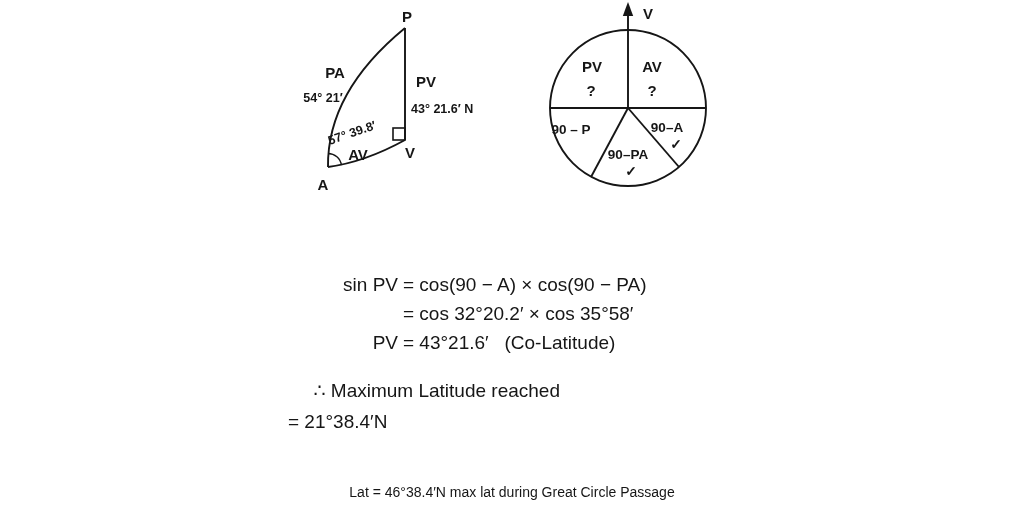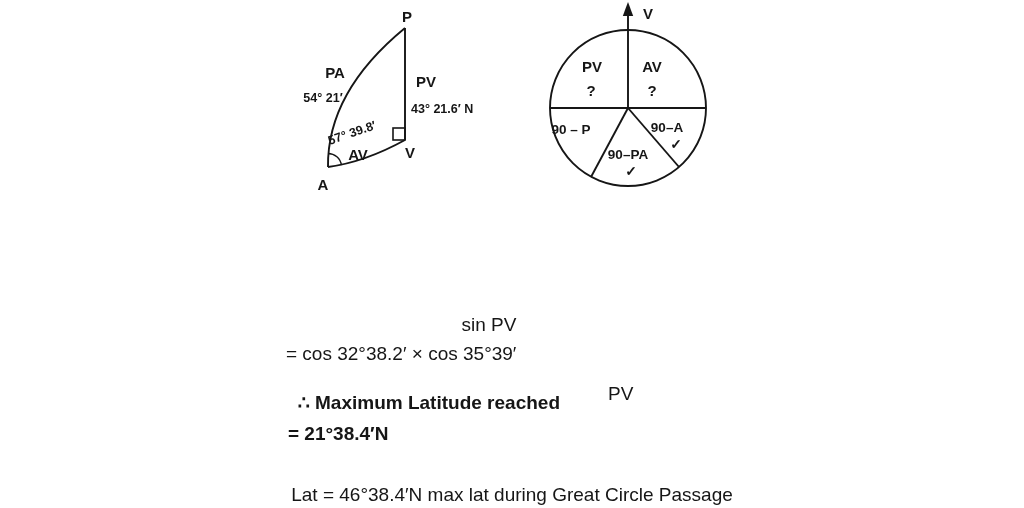--- a/index.html
+++ b/index.html
@@ -38,31 +38,31 @@
     justify-content: flex-end;
   }
   .eq-block .rhs {
     text-align: left;
     white-space: pre;
     height: 29px;
     display: flex;
     align-items: center;
   }
   .block1 { top: 270px; left: 286px; }
-  .block1 .lhs { min-width: 112px; margin-top: 40px; }
-  .block2 { top: 386px; left: 288px; font-weight: bold; }
+  .block1 .lhs { min-width: 112px; }
+  .block2 { top: 374px; left: 288px; }
   .block2 .lhs { min-width: 272px; }
   .block2 .lhs, .block2 .rhs { height: 32px; }
   .final-line {
     position: absolute;
     top: 484px;
     left: 0;
     width: 1024px;
     text-align: center;
-    font-size: 19px;
+    font-size: 14px;
     white-space: pre;
   }
 </style>
 </head>
 <body>
 
 <div class="canvas">
 
   <svg class="svg-tri" width="200" height="200" viewBox="0 0 200 200">
 
@@ -105,23 +105,25 @@
     <text class="dlabel" x="112" y="96" text-anchor="middle">?</text>
     <text class="dvalue" style="font-size:13.5px" x="31" y="134" text-anchor="middle">90 – P</text>
     <text class="dvalue" style="font-size:13.5px" x="127" y="132" text-anchor="middle">90–A</text>
     <text class="dcheck" x="136" y="149" text-anchor="middle">✓</text>
     <text class="dvalue" style="font-size:13.5px" x="88" y="159" text-anchor="middle">90–PA</text>
     <text class="dcheck" x="91" y="176" text-anchor="middle">✓</text>
   </svg>
 
   <div class="eq-block block1">
     <div class="lhs">sin PV</div>
+    <div class="rhs">= cos(90 − A) × cos(90 − PA)</div>
     <div class="lhs"></div>
-    <div class="rhs">= cos 32°38.2′ × cos 35°39′</div>
+    <div class="rhs">= cos 32°20.2′ × cos 35°58′</div>
     <div class="lhs">PV</div>
+    <div class="rhs">= 43°21.6′   (Co-Latitude)</div>
   </div>
 
   <div class="eq-block block2">
     <div class="lhs">∴ Maximum Latitude reached</div>
     <div class="lhs"></div>
     <div class="rhs">= 21°38.4′N</div>
   </div>
 
   <div class="final-line">Lat = 46°38.4′N max lat during Great Circle Passage</div>
 

